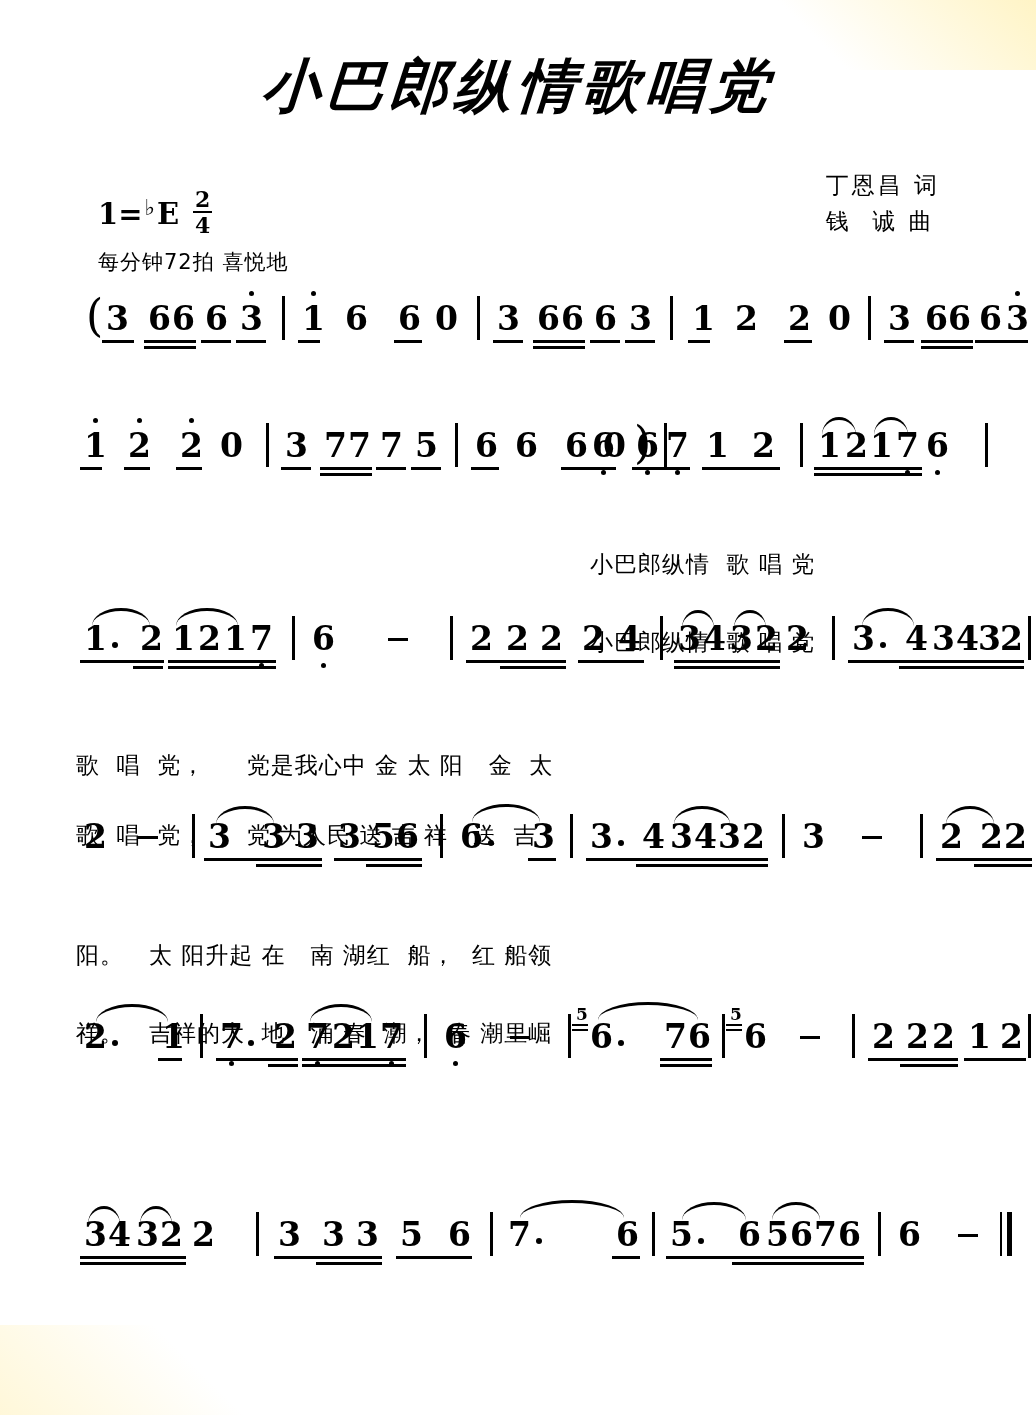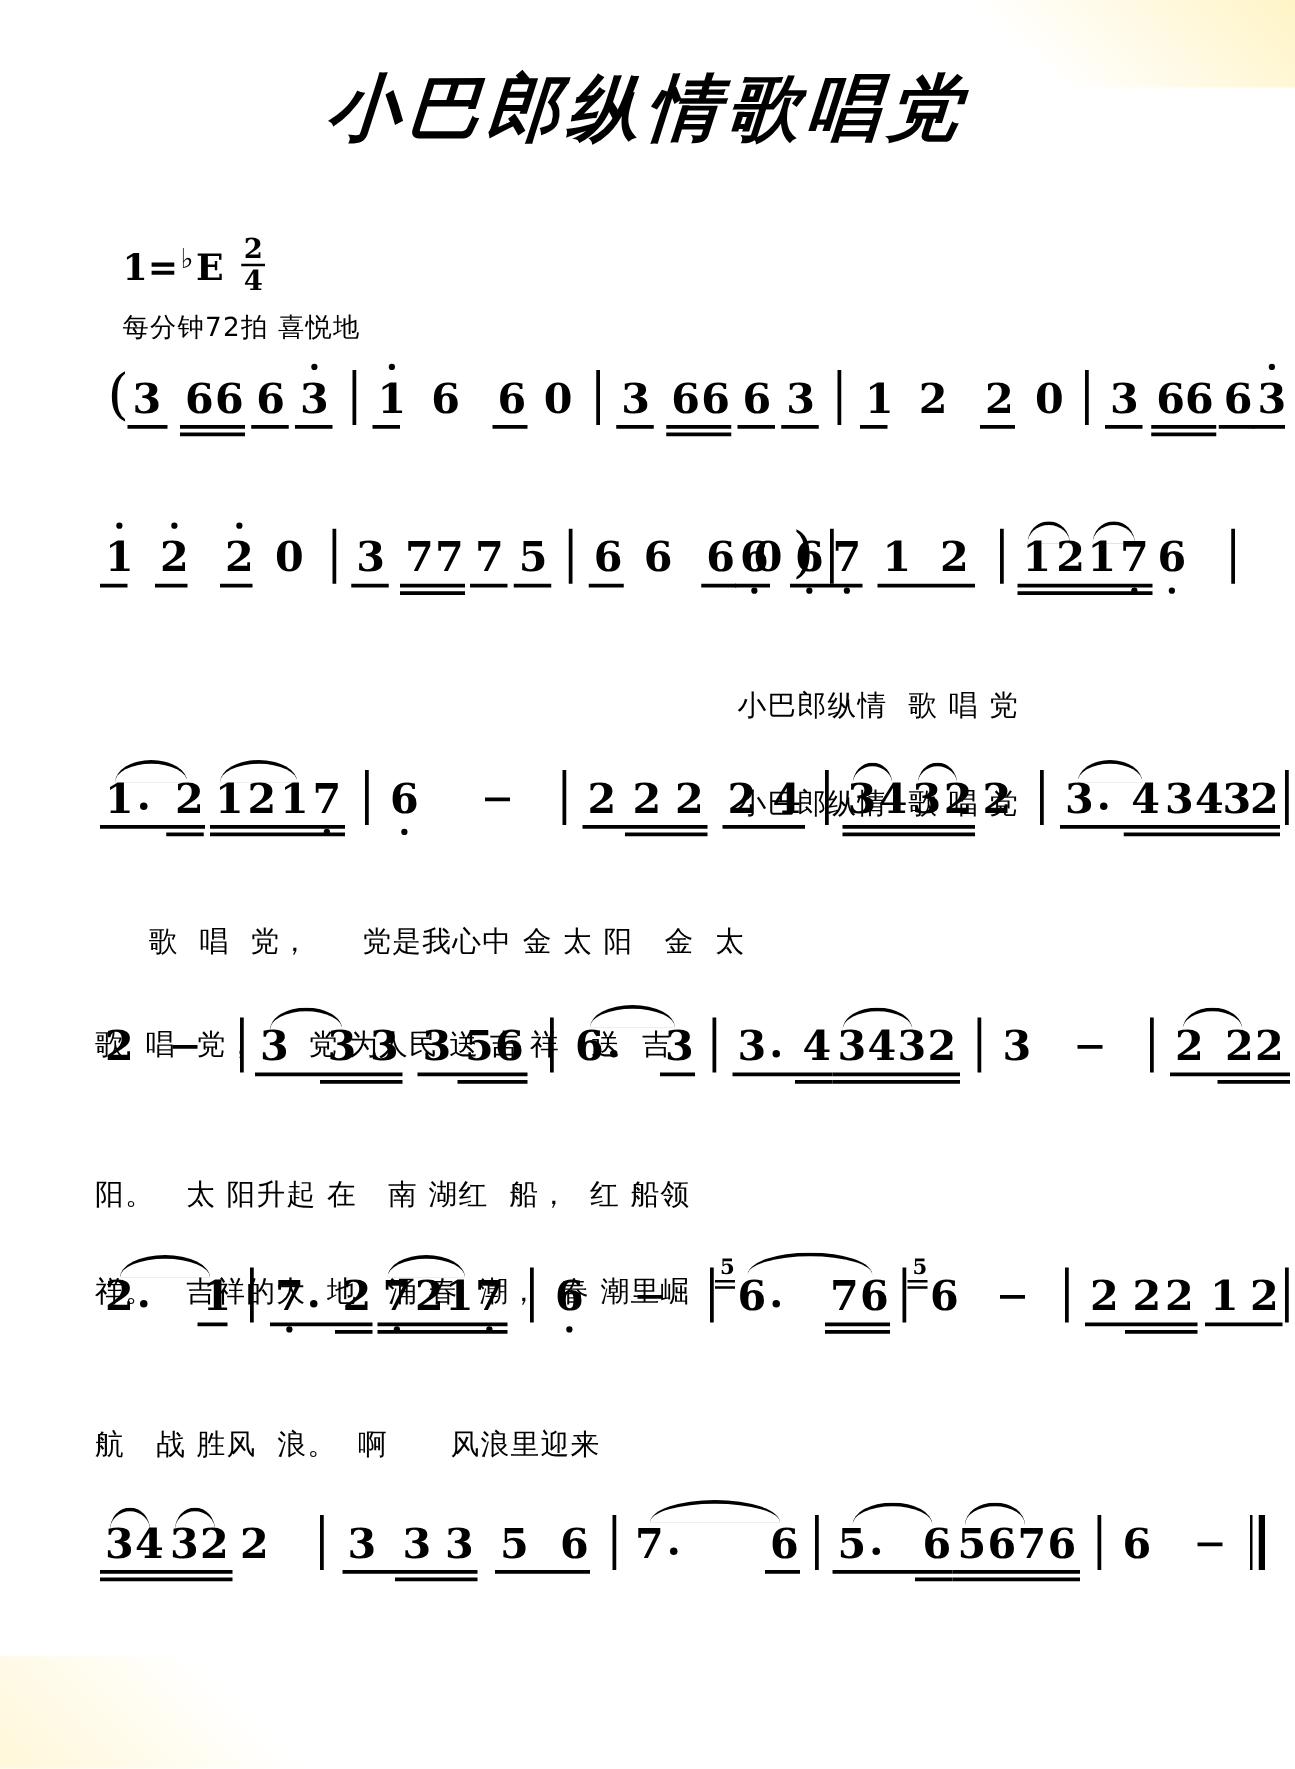--- a/index.html
+++ b/index.html
@@ -128,20 +128,24 @@
       <span class="flat">♭</span>
       <span>E</span>
     <span class="meter">
       <span class="num">2</span>
       <span class="den">4</span>
     </span>
   </div>
 
   <div class="tempo">每分钟72拍  喜悦地</div>
 
+  <div class="credits">
+    <div>丁恩昌 词</div>
+    <div>钱  诚 曲</div>
+  </div>
 
   <div class="stave" style="top:288px;">
     <div class="noterow">
       <span class="paren" style="left:86px;">(</span>
 
       <span class="n" style="left:106px;">3</span>
       <span class="beam" style="left:102px;top:52px;width:32px;"></span>
       <span class="n" style="left:148px;">6</span>
       <span class="n" style="left:172px;">6</span>
       <span class="beam" style="left:144px;top:52px;width:52px;"></span>
@@ -317,21 +321,21 @@
       <span class="beam" style="left:848px;top:52px;width:80px;"></span>
       <span class="beam2" style="left:899px;top:58px;width:29px;"></span>
       <span class="n" style="left:932px;">3</span>
       <span class="n" style="left:956px;">4</span>
       <span class="n" style="left:978px;">3</span>
       <span class="n" style="left:1000px;">2</span>
       <span class="beam" style="left:928px;top:52px;width:96px;"></span>
       <span class="beam2" style="left:928px;top:58px;width:96px;"></span>
       <span class="bar" style="left:1028px;"></span>
     </div>
-    <div class="lyricrow" style="top:68px;margin-left:43px;">
+    <div class="lyricrow" style="top:80px;">
       <span class="ly" style="left:76px;">歌  唱  党，     党是我心中 金 太 阳   金  太</span>
     </div>
     <div class="lyricrow" style="top:112px;">
       <span class="ly" style="left:76px;">歌  唱  党，     党 为人民 送 吉 祥   送  吉</span>
     </div>
   </div>
 
   <div class="stave" style="top:806px;">
     <div class="noterow">
 
@@ -451,23 +455,20 @@
 
       <span class="n" style="left:872px;">2</span>
       <span class="n" style="left:906px;">2</span>
       <span class="n" style="left:932px;">2</span>
       <span class="beam" style="left:868px;top:52px;width:90px;"></span>
       <span class="beam2" style="left:900px;top:58px;width:58px;"></span>
       <span class="n" style="left:968px;">1</span>
       <span class="n" style="left:1000px;">2</span>
       <span class="beam" style="left:964px;top:52px;width:62px;"></span>
       <span class="bar" style="left:1028px;"></span>
-    </div>
-    <div class="lyricrow" style="top:72px;">
-      <span class="ly" style="left:76px;">航   战 胜风  浪。  啊      风浪里迎来</span>
     </div>
   </div>
 
   <div class="stave" style="top:1204px;">
     <div class="noterow">
 
       <span class="slur" style="left:88px;top:2px;width:32px;"></span>
       <span class="n" style="left:84px;">3</span>
       <span class="n" style="left:108px;">4</span>
       <span class="slur" style="left:140px;top:2px;width:32px;"></span>

